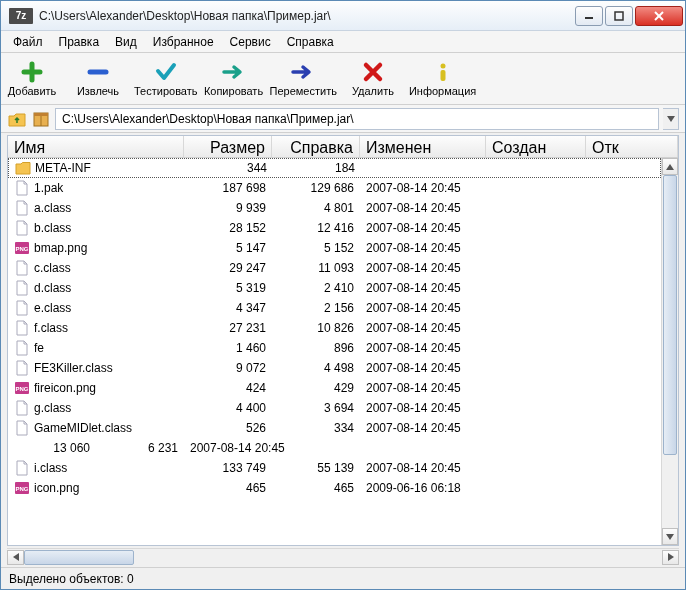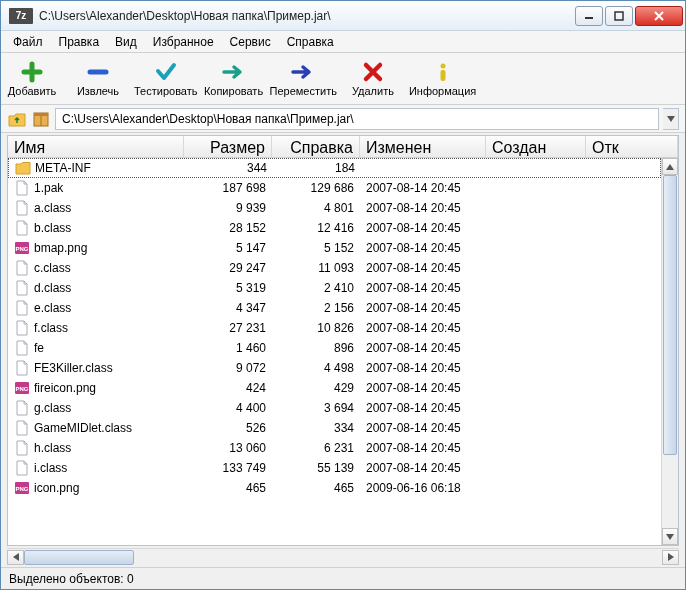--- a/index.html
+++ b/index.html
@@ -390,29 +390,20 @@
                 </svg>
               </span>
               <span>GameMIDlet.class</span>
             </div>
             <div class="cell cell-size">526</div>
             <div class="cell cell-packed">334</div>
             <div class="cell cell-modified">2007-08-14 20:45</div>
             <div class="cell cell-created"></div>
           </div>
           <div class="file-row">
-            <div class="cell cell-name">
-              <span class="file-icon">
-                <svg width="16" height="16">
-                  <path d="M3 1h7l3 3v11H3z" class="file-svg" stroke-width="1"></path>
-                  <path d="M10 1v3h3" fill="none" stroke="#aab"></path>
-                </svg>
-              </span>
-              <span>h.class</span>
-            </div>
             <div class="cell cell-size">13 060</div>
             <div class="cell cell-packed">6 231</div>
             <div class="cell cell-modified">2007-08-14 20:45</div>
             <div class="cell cell-created"></div>
           </div>
           <div class="file-row">
             <div class="cell cell-name">
               <span class="file-icon">
                 <svg width="16" height="16">
                   <path d="M3 1h7l3 3v11H3z" class="file-svg" stroke-width="1"></path>

